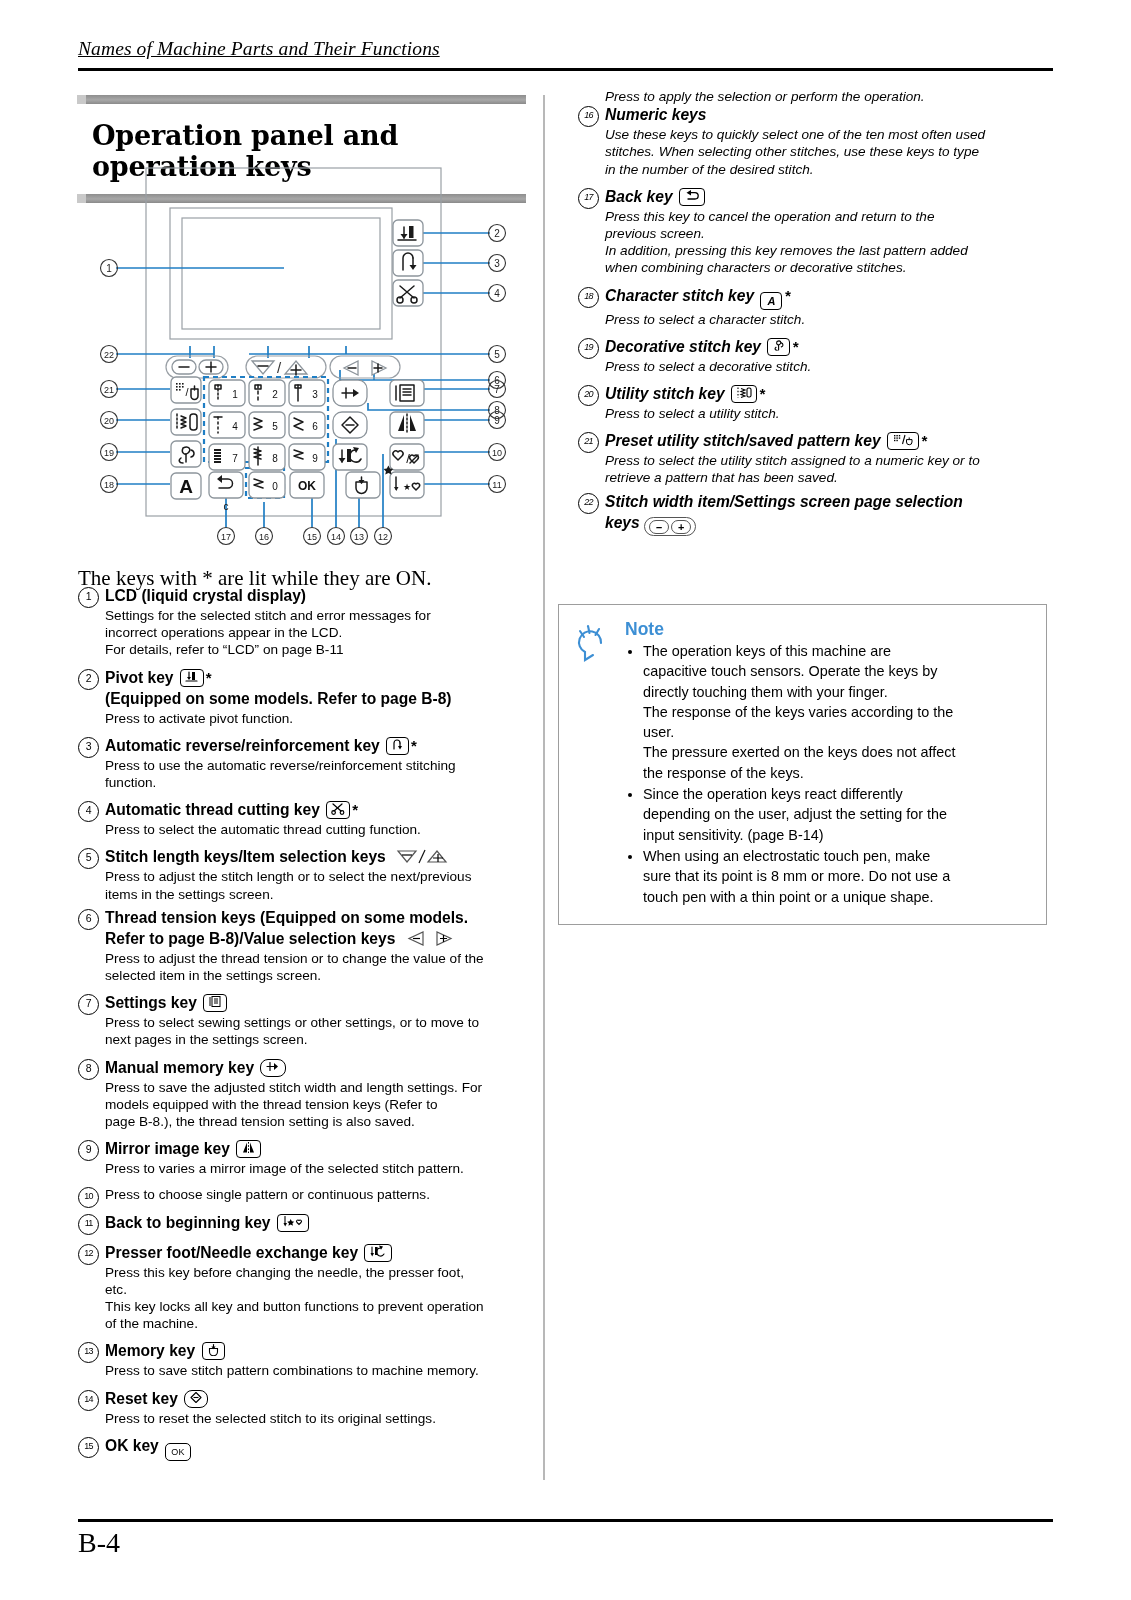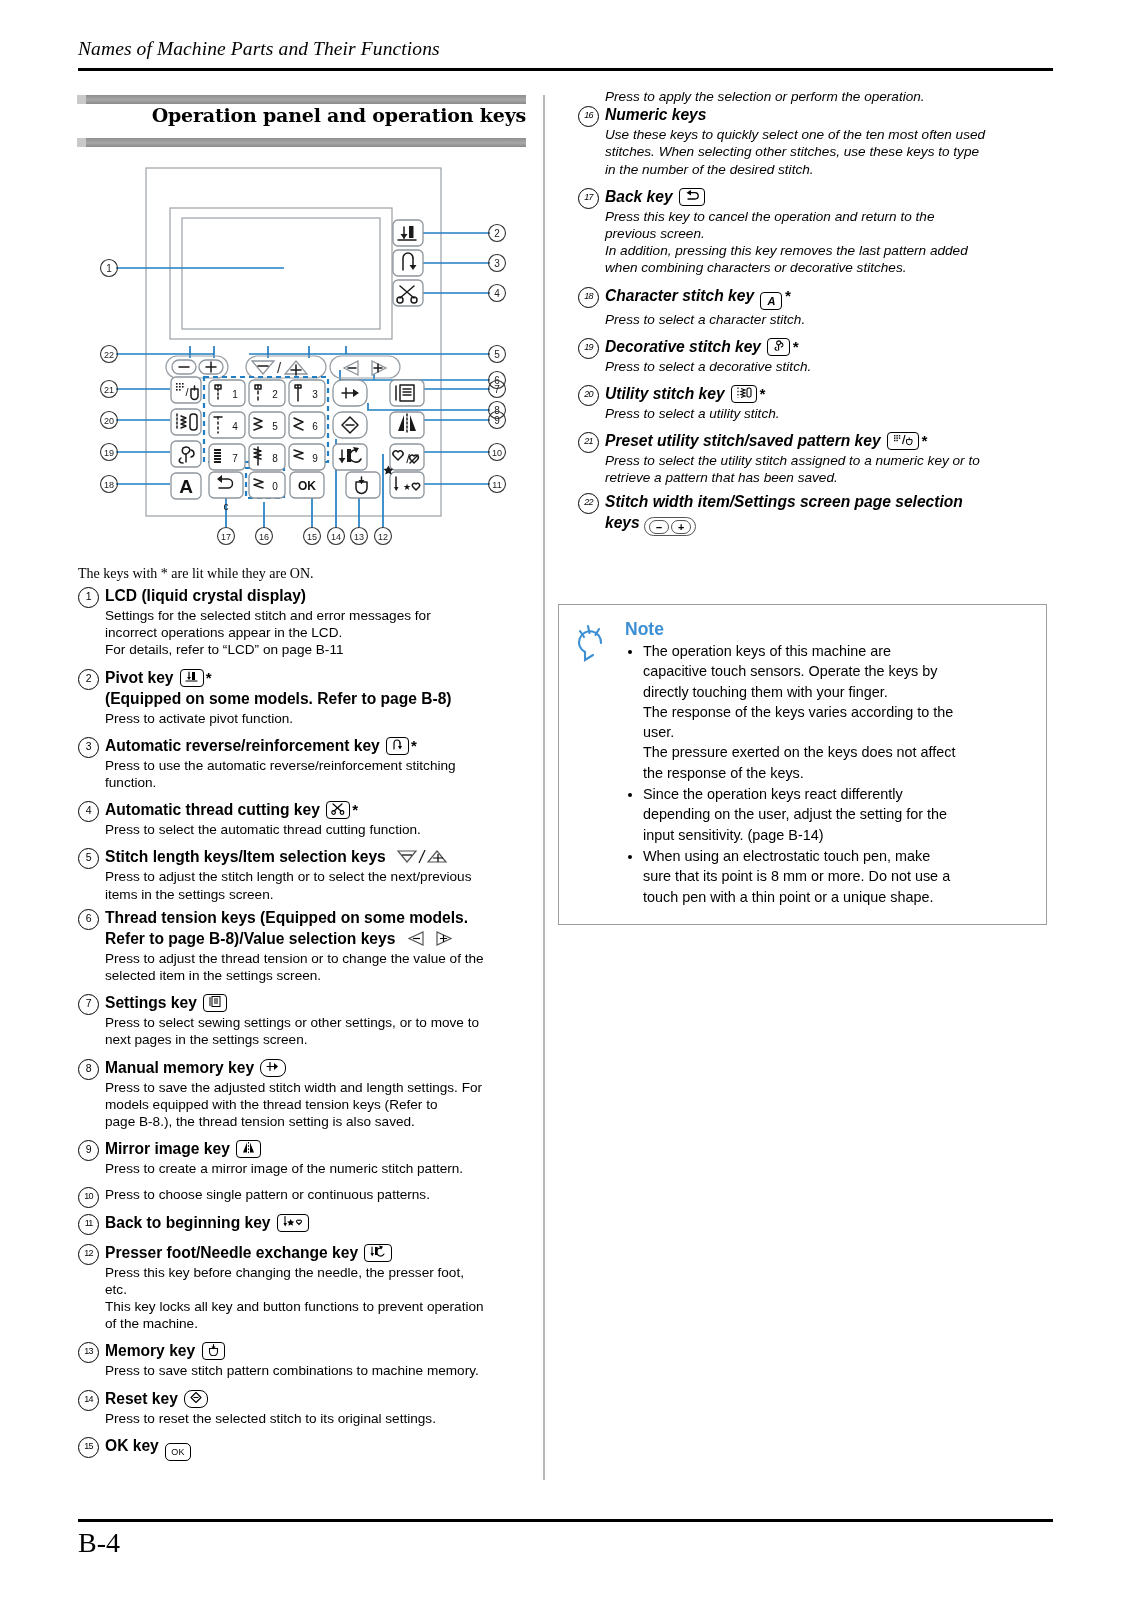--- a/index.html
+++ b/index.html
@@ -7,54 +7,54 @@
   body{
     width:1131px;height:1600px;position:relative;overflow:hidden;
     font-family:"Liberation Sans", sans-serif;color:#000;
   }
   .page{position:absolute;inset:0;}
 
   
   .runhead{
     position:absolute;left:78px;top:38px;width:975px;
     font-family:"Liberation Serif", serif;font-style:italic;
-    font-size:19.5px;color:#000;letter-spacing:.1px;
+    font-size:19.5px;color:#000;letter-spacing:.1px;text-decoration:underline;
   }
   .runhead-rule{
     position:absolute;left:78px;top:68px;width:975px;height:3px;background:#000;
   }
 
   
   .sec-head{position:absolute;left:78px;top:95px;width:448px;}
   .sec-bar{
     height:9px;background:#9a9a9a;position:relative;
   }
   .sec-bar::before{
     content:"";position:absolute;left:-1px;top:0;width:9px;height:9px;
     background:#c9c9c9;clip-path:polygon(0 0,100% 0,100% 100%,0 100%);
   }
   .sec-bar.top{background:linear-gradient(180deg,#8e8e8e 0%, #a8a8a8 55%, #8a8a8a 100%);}
   .sec-bar.bot{background:linear-gradient(180deg,#8e8e8e 0%, #a8a8a8 55%, #8a8a8a 100%);margin-top:2px;}
   .sec-title{
-    font-family:"DejaVu Serif", serif;font-weight:bold;font-size:19px;
-    padding:0 0 10px 14px;letter-spacing:-.2px;text-align:right;
+    font-family:"DejaVu Serif", serif;font-weight:bold;font-size:27px;
+    padding:16px 0 10px 14px;letter-spacing:-.2px;
   }
 
   
   .col-l{position:absolute;left:78px;top:560px;width:452px;}
   .col-r{position:absolute;left:578px;top:88px;width:432px;font-style:italic;}
   .col-divider{position:absolute;left:543px;top:95px;width:2px;height:1385px;background:#b8b8b8;}
 
   
   .diagram{position:absolute;left:78px;top:162px;width:452px;height:400px;}
   .diagram svg{display:block;}
 
   .capt{
     position:absolute;left:78px;top:566px;width:452px;
-    font-family:"Liberation Serif", serif;font-size:14px;
+    font-family:"Liberation Serif", serif;font-size:21px;
   }
 
   
   .item{position:relative;padding-left:27px;margin-bottom:0px;}
   .num{
     position:absolute;left:0;top:1px;width:19px;height:19px;
     border:1.3px solid #000;border-radius:50%;
     font-size:10.5px;line-height:17px;text-align:center;
     font-family:"Liberation Sans", sans-serif;letter-spacing:-.5px;
   }
@@ -626,21 +626,21 @@
           <svg width="15" height="13" viewBox="0 0 15 13">
               <g fill="#000">
                 <path d="M2 11.5 L6 1.5 V11.5 Z"></path>
                 <path d="M13 11.5 L9 1.5 V11.5 Z"></path>
               </g>
               <path d="M7.5 1 V12" stroke="#000" stroke-width="1" stroke-dasharray="1.6 1.6"></path>
             </svg>
         </span>
       </span>
       <span class="body">
-        <span class="ln">Press to create a mirror image of the numeric stitch pattern.</span>
+        <span class="ln">Press to varies a mirror image of the selected stitch pattern.</span>
       </span>
     </div>
     <div class="gap"></div>
 
     <div class="item">
       <span class="num wide">10</span>
       <span class="body">
         <span class="ln">Press to choose single pattern or continuous patterns.</span>
       </span>
     </div>

